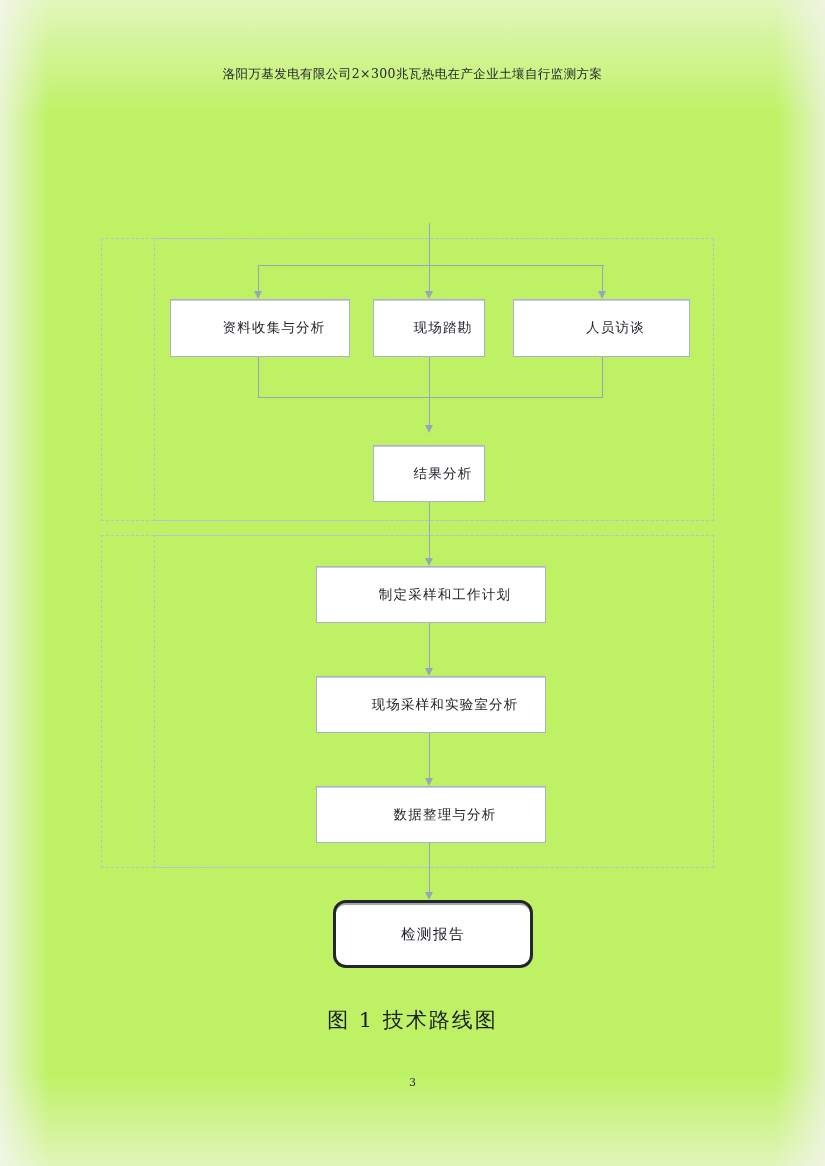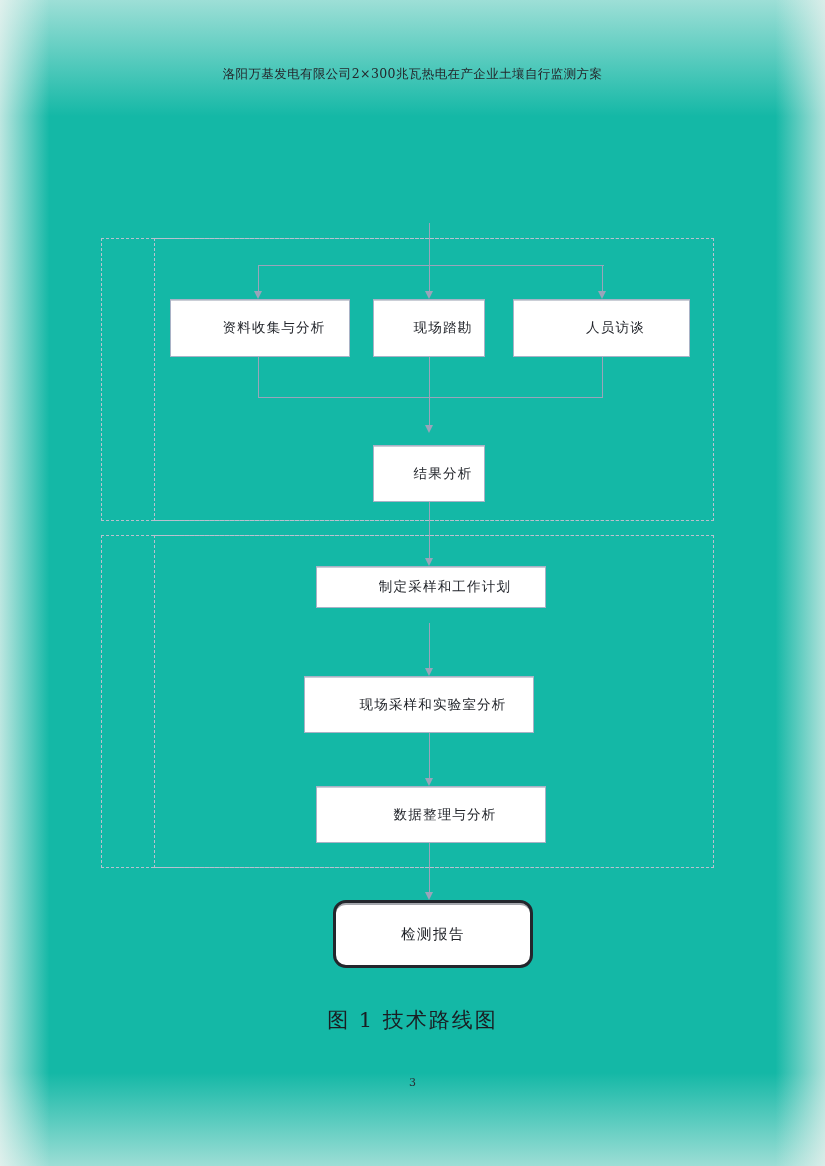--- a/index.html
+++ b/index.html
@@ -9,21 +9,21 @@
     background: #ffffff;
   }
   body {
     font-family: "DejaVu Sans", "Liberation Sans", sans-serif;
   }
 
   #page {
     position: relative;
     width: 825px;
     height: 1166px;
-    background: #14b8a6;
+    background: #bef264;
     overflow: hidden;
   }
 
   
   #page:before {
     content: "";
     position: absolute;
     inset: 0;
     background:
       linear-gradient(90deg, rgba(246,246,244,0.75) 0%, rgba(255,255,255,0) 6%, rgba(255,255,255,0) 94%, rgba(244,244,242,0.7) 100%),
@@ -92,22 +92,22 @@
     font-size: 13.5px;
     letter-spacing: 1.2px;
     color: #22252b;
     box-shadow: inset 0 2px 0 -1px rgba(150,158,174,0.5);
     padding-left: 28px;
   }
   .node-collect { left: 170px; top: 299px; width: 180px; height: 58px; }
   .node-survey  { left: 373px; top: 299px; width: 112px; height: 58px; }
   .node-inter   { left: 513px; top: 299px; width: 177px; height: 58px; }
   .node-result  { left: 373px; top: 433px; width: 112px; height: 57px; margin-top: 12px; }
-  .node-plan    { left: 316px; top: 566px; width: 230px; height: 42px; }
-  .node-sample  { left: 304px; top: 676px; width: 230px; height: 57px; }
+  .node-plan    { left: 316px; top: 566px; width: 230px; height: 57px; }
+  .node-sample  { left: 316px; top: 676px; width: 230px; height: 57px; }
   .node-data    { left: 316px; top: 786px; width: 230px; height: 57px; }
 
   
   .conn {
     position: absolute;
     background: #9aa4ba;
   }
   .conn-v { width: 1px; }
   .conn-h { height: 1px; }
 

